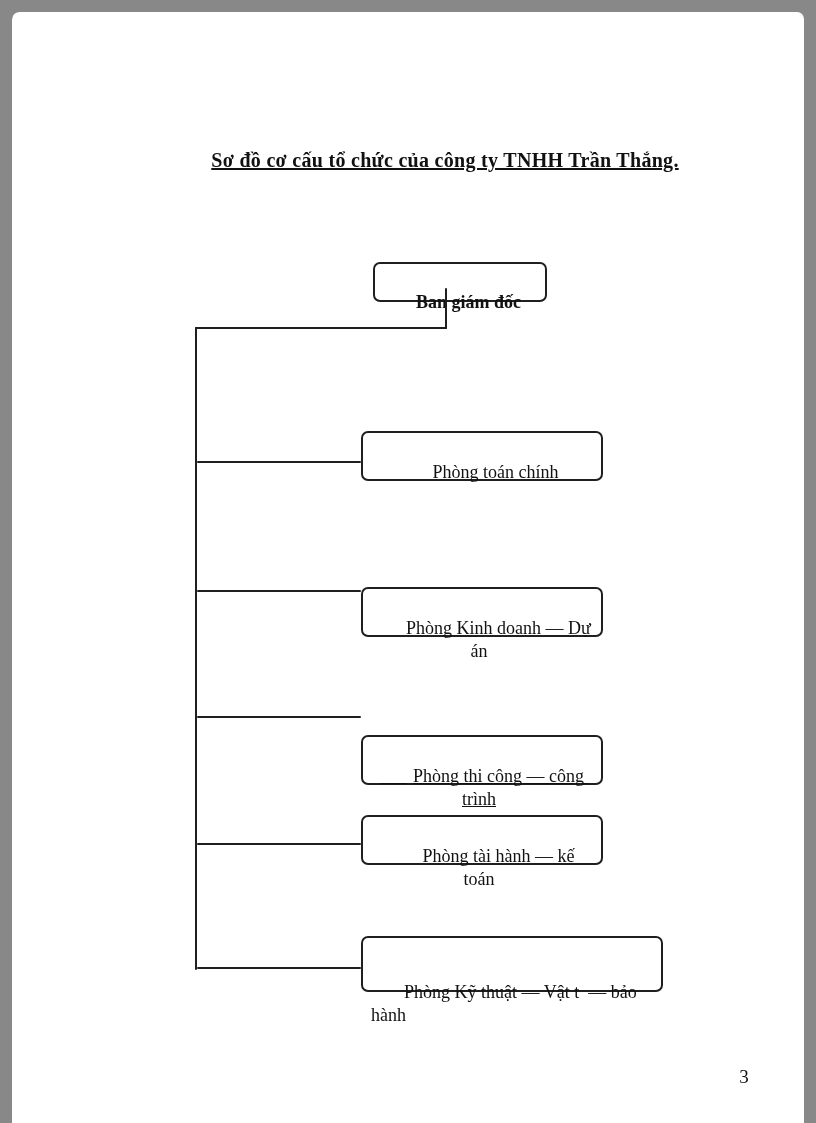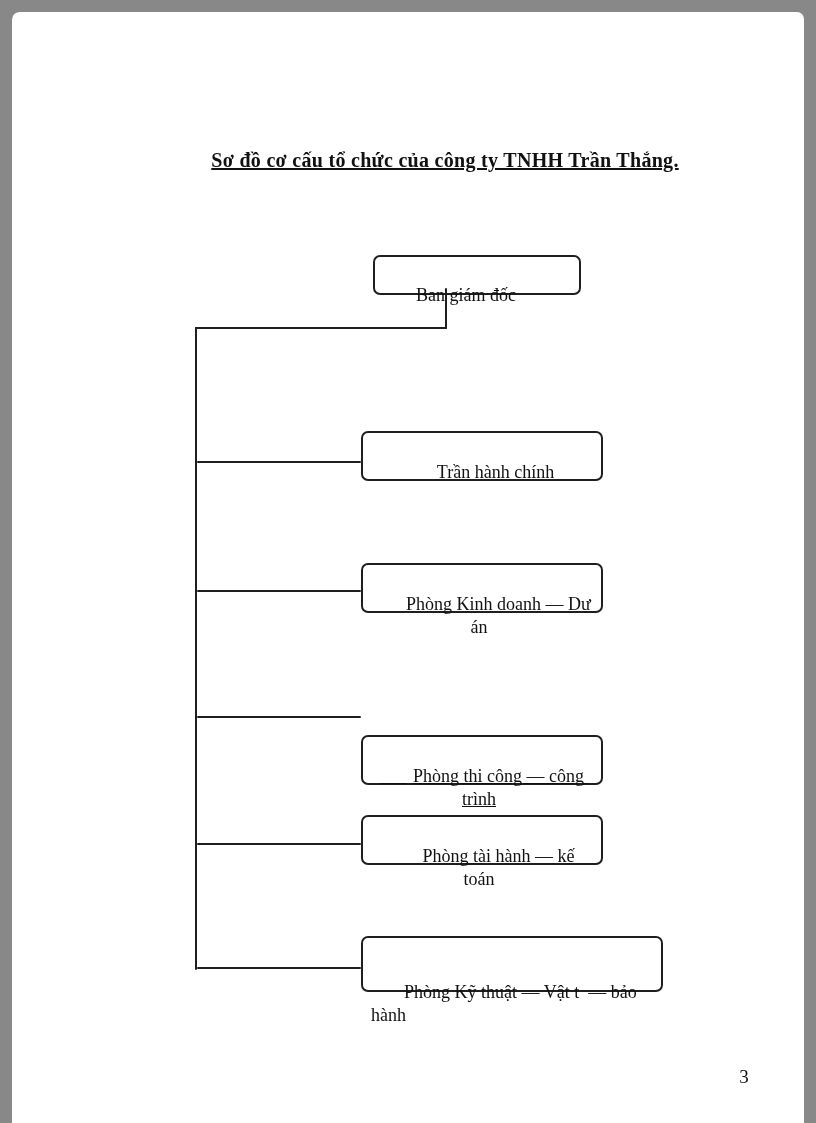--- a/index.html
+++ b/index.html
@@ -30,31 +30,32 @@
   }
   .box{
     position:absolute;
     border:2px solid var(--color-line);
     background:var(--color-background);
     font-size:18px;
     line-height:23px;
     white-space:pre-wrap;
   }
   .root-box{
-    left:355px;top:237px;width:208px;height:40px;
+    left:355px;top:244px;width:174px;height:40px;
     padding:4px 8px;
     text-align:left;
+    font-weight:bold;
   }
   .dept-box{
     left:343px;width:242px;height:50px;
     padding:5px 6px;
     text-align:center;
   }
   .dept-0{top:413px;}
-  .dept-1{top:545px;}
+  .dept-1{top:569px;}
   .dept-2{top:717px;text-decoration:underline;}
   .dept-3{top:797px;}
   .dept-4{
     top:918px;width:302px;height:56px;
     padding:20px 8px;
     text-align:left;
   }
   .connector{
     position:absolute;
     background:var(--color-line);
@@ -93,21 +94,21 @@
     <div class="connector top-horizontal"></div>
     <div class="connector main-vertical"></div>
 
     <div class="connector branch branch-0"></div>
     <div class="connector branch branch-1"></div>
     <div class="connector branch branch-2"></div>
     <div class="connector branch branch-3"></div>
     <div class="connector branch branch-4"></div>
 
     <div class="box dept-box dept-0">
-      <span>Trần hành chính</span>
+      <span>Phòng toán chính</span>
     </div>
     <div class="box dept-box dept-1">
       <span>Phòng Kinh doanh — Dự án</span>
     </div>
     <div class="box dept-box dept-2">
       <span>Phòng thi công — công trình</span>
     </div>
     <div class="box dept-box dept-3">
       <span>Phòng tài hành — kế toán</span>
     </div>

